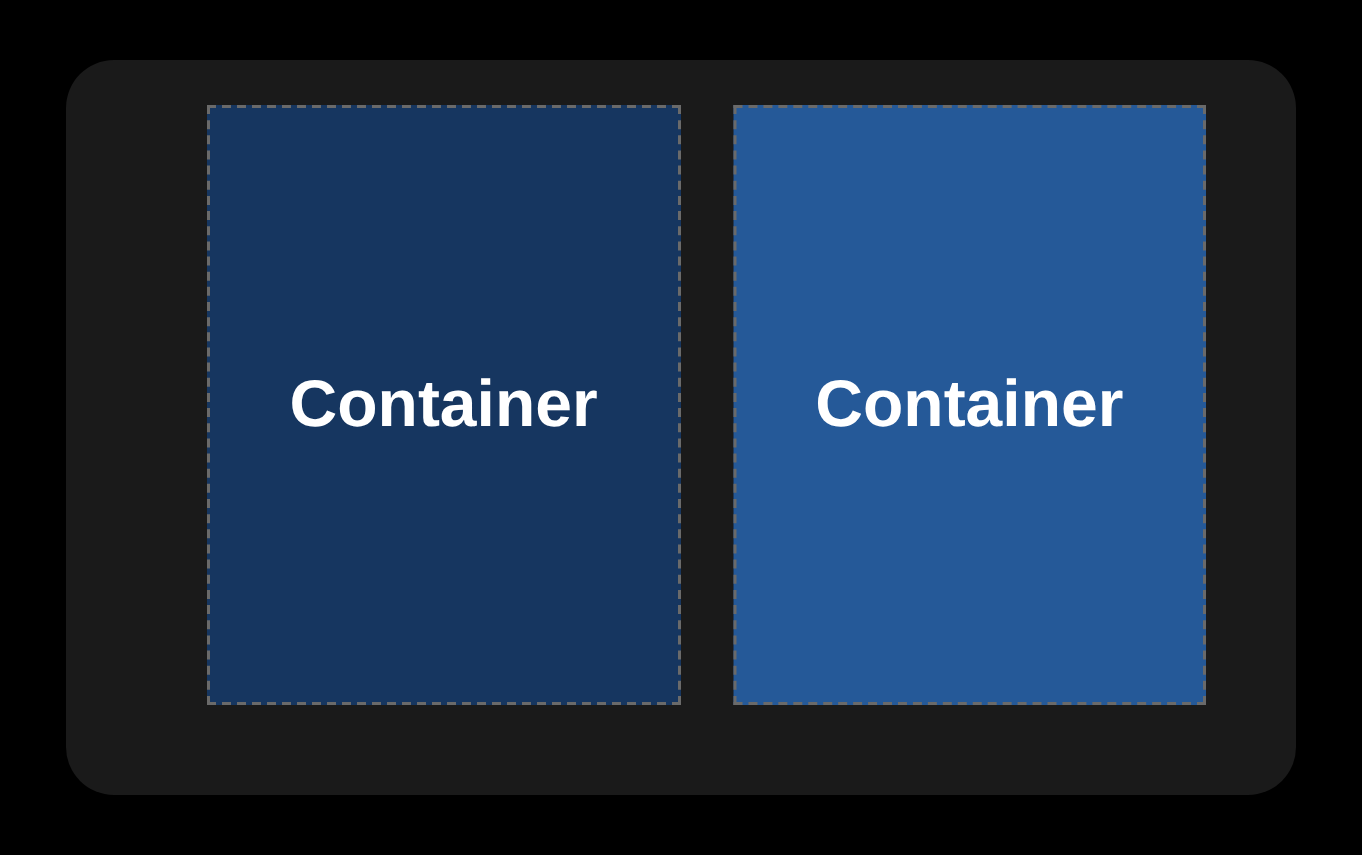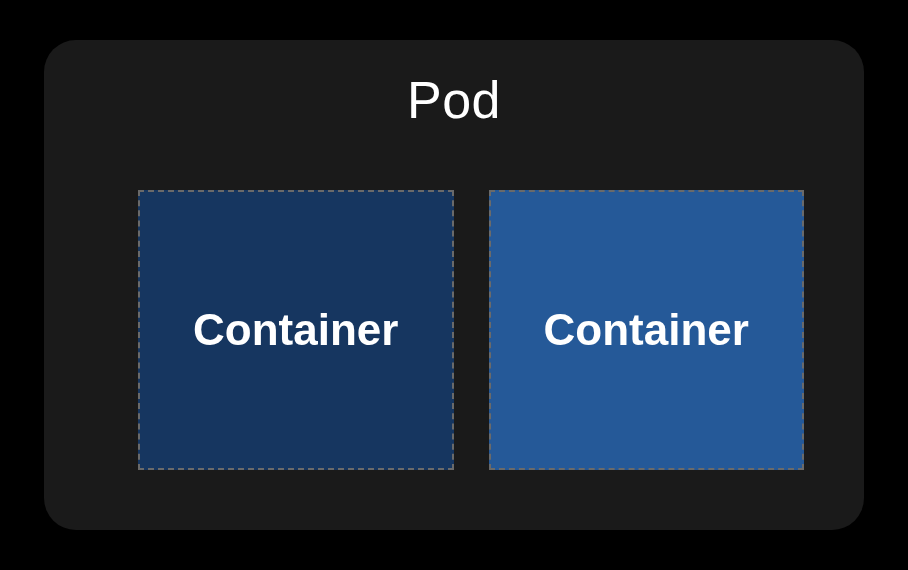--- a/index.html
+++ b/index.html
@@ -54,21 +54,20 @@
       background: #163660;
     }
     .container-box.light {
       background: #255998;
     }
   </style>
 </head>
 <body>
 
 <div class="pod">
-  <div class="pod-title">Pod</div>
   <div class="containers-row">
     <div class="container-box dark">
       <span>Container</span>
     </div>
     <div class="container-box light">
       <span>Container</span>
     </div>
   </div>
 </div>
 

